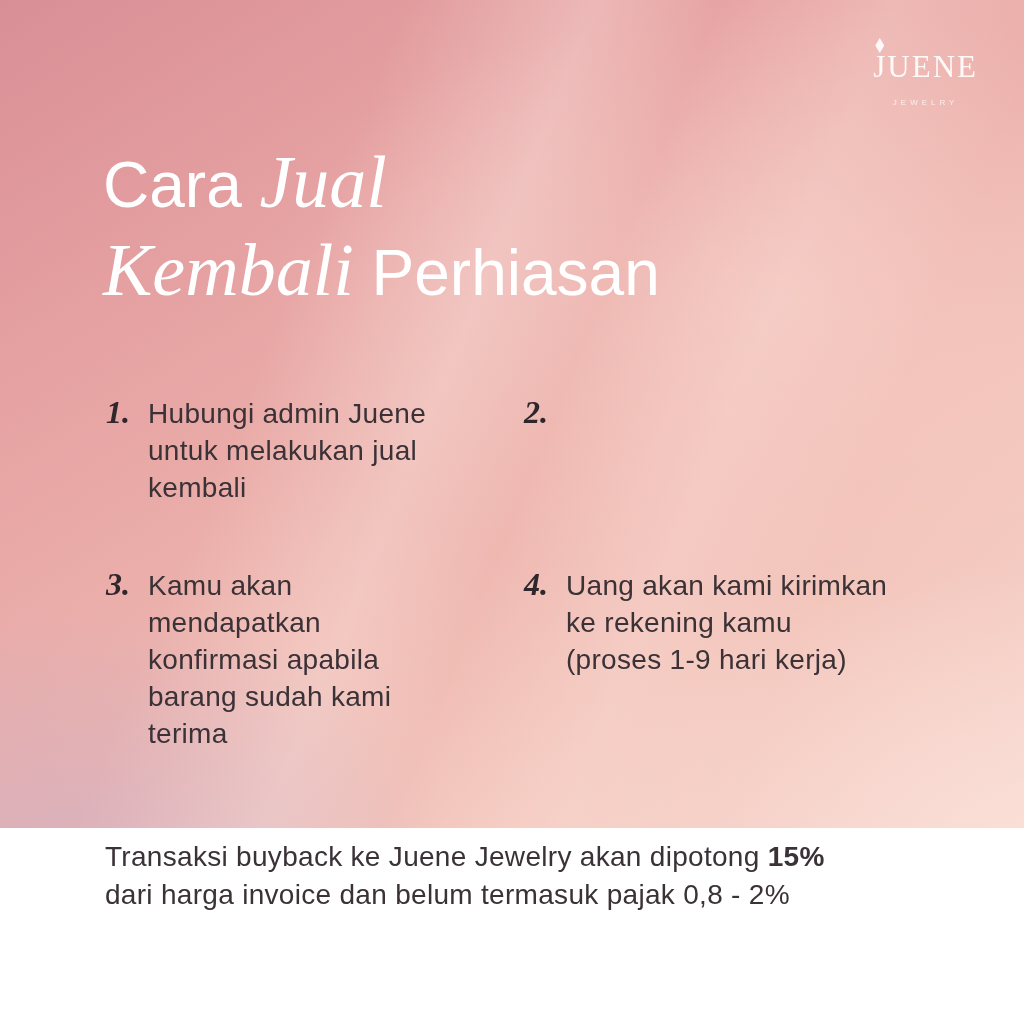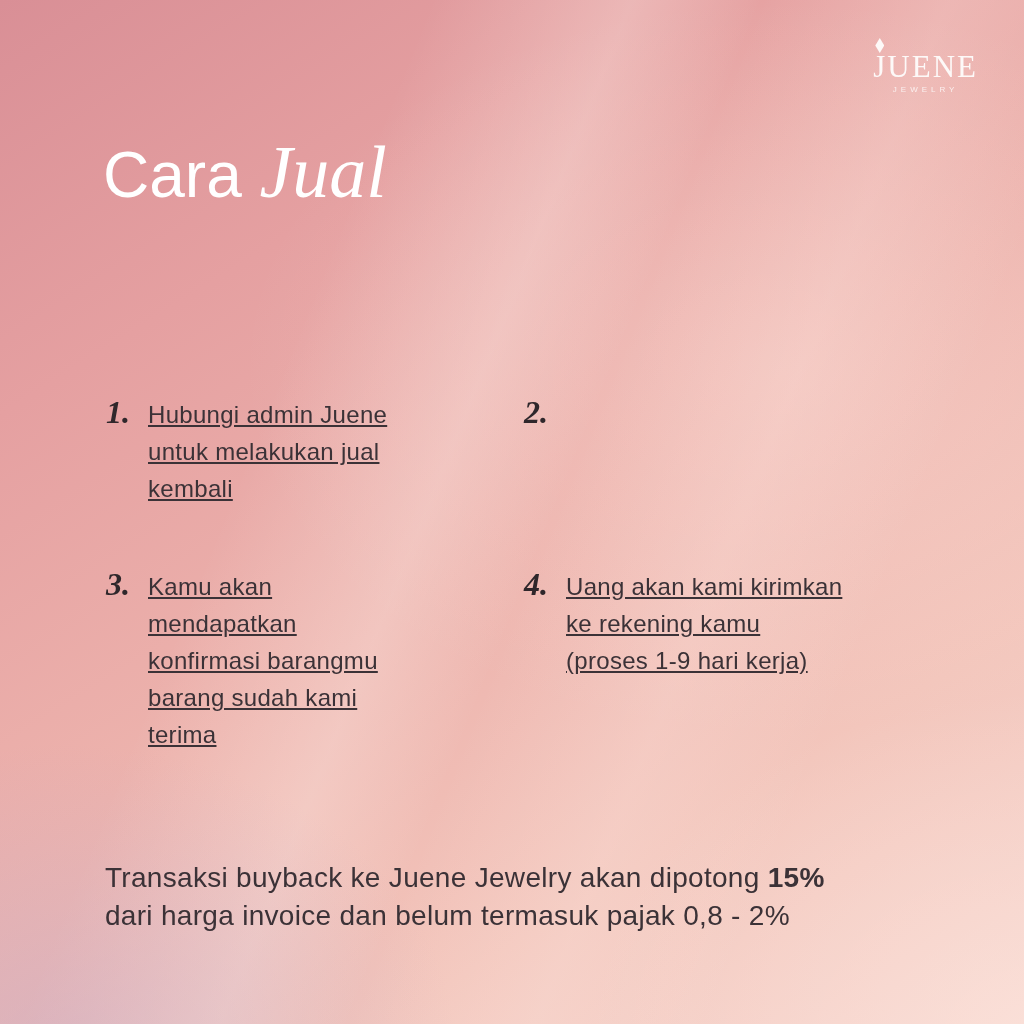--- a/index.html
+++ b/index.html
@@ -3,21 +3,21 @@
 <meta charset="utf-8">
 <style>
   html, body { margin: 0; padding: 0; }
   body {
     width: 1024px; height: 1024px;
     font-family: "Liberation Sans", sans-serif;
     overflow: hidden;
   }
   .canvas {
     position: relative;
-    width: 1024px; height: 1024px;
+    width: 1024px; height: 828px;
     background:
       radial-gradient(55% 42% at 6% 102%, rgba(190,165,200,0.42), rgba(190,165,200,0) 70%),
       radial-gradient(62% 48% at 102% 102%, rgba(255,232,224,0.50), rgba(255,232,224,0) 72%),
       linear-gradient(112deg, rgba(255,246,240,0) 30%, rgba(255,246,240,0.28) 44%, rgba(255,246,240,0) 53%, rgba(255,238,232,0.22) 66%, rgba(255,238,232,0) 78%),
       radial-gradient(70% 48% at 76% 36%, rgba(255,229,221,0.30), rgba(255,229,221,0) 75%),
       linear-gradient(148deg, #d98f96 0%, #e5a0a1 25%, #edb3ad 52%, #f3c6bc 76%, #f6d7d0 100%);
   }
 
   
   .logo {
@@ -28,32 +28,32 @@
     position: relative; display: inline-block;
     font-family: "Liberation Serif", serif;
     font-size: 31px; letter-spacing: 2px; line-height: 34px;
   }
   .diamond-icon {
     position: absolute; left: 2px; top: -12px;
     width: 9px; height: 15px; background: #fdf9f8;
     clip-path: polygon(50% 0, 100% 50%, 50% 100%, 0 50%);
   }
   .logo-sub {
-    margin-top: 1px;
+    margin-top: 14px;
     font-size: 8px; letter-spacing: 4px;
     color: rgba(255,255,255,0.78);
   }
 
   
   .title {
     position: absolute; left: 103px; top: 140px;
     margin: 0; color: #ffffff; font-weight: normal;
   }
   .title-line {
-    font-size: 64px; line-height: 65px; white-space: nowrap;
+    font-size: 64px; line-height: 85px; white-space: nowrap;
   }
   .title-italic {
     font-family: "Liberation Serif", serif;
     font-style: italic; font-weight: normal;
     font-size: 74px;
   }
 
   
   .step {
     position: absolute; display: flex; align-items: baseline;
@@ -63,29 +63,28 @@
   .step-3 { left: 106px; top: 566px; }
   .step-4 { left: 524px; top: 566px; }
   .step-number {
     flex: none; width: 42px;
     font-family: "Liberation Serif", serif;
     font-style: italic; font-weight: bold;
     font-size: 32px; color: #2f272b;
   }
   .step-text {
     margin: 0;
-    font-size: 24px; line-height: 37px; letter-spacing: 0.3px;
+    font-size: 28px; line-height: 37px; letter-spacing: 0.3px;
     color: #3b3237;
     white-space: pre-line;
-    text-decoration: underline;
   }
 
   
   .footer-note {
-    position: absolute; left: 105px; top: 859px;
+    position: absolute; left: 105px; top: 838px;
     color: #3b3237;
   }
   .footer-line {
     margin: 0;
     font-size: 28px; line-height: 38px; letter-spacing: 0.3px;
     white-space: nowrap;
   }
   .footer-line strong { font-weight: bold; }
 </style>
 </head>
@@ -96,38 +95,39 @@
   <div class="logo">
     <div class="logo-mark">
       <span class="diamond-icon"></span>
       <span>JUENE</span>
     </div>
     <div class="logo-sub">JEWELRY</div>
   </div>
 
   <h1 class="title">
     <div class="title-line"><span>Cara</span> <span class="title-italic">Jual</span></div>
+    <div class="title-line"><span class="title-italic">Kembali</span> <span>Perhiasan</span></div>
   </h1>
 
   <div class="step step-1">
     <span class="step-number">1.</span>
     <p class="step-text">Hubungi admin Juene
 untuk melakukan jual
 kembali</p>
   </div>
 
   <div class="step step-2">
     <span class="step-number">2.</span>
   </div>
 
   <div class="step step-3">
     <span class="step-number">3.</span>
     <p class="step-text">Kamu akan
 mendapatkan
-konfirmasi barangmu
+konfirmasi apabila
 barang sudah kami
 terima</p>
   </div>
 
   <div class="step step-4">
     <span class="step-number">4.</span>
     <p class="step-text">Uang akan kami kirimkan
 ke rekening kamu
 (proses 1-9 hari kerja)</p>
   </div>

